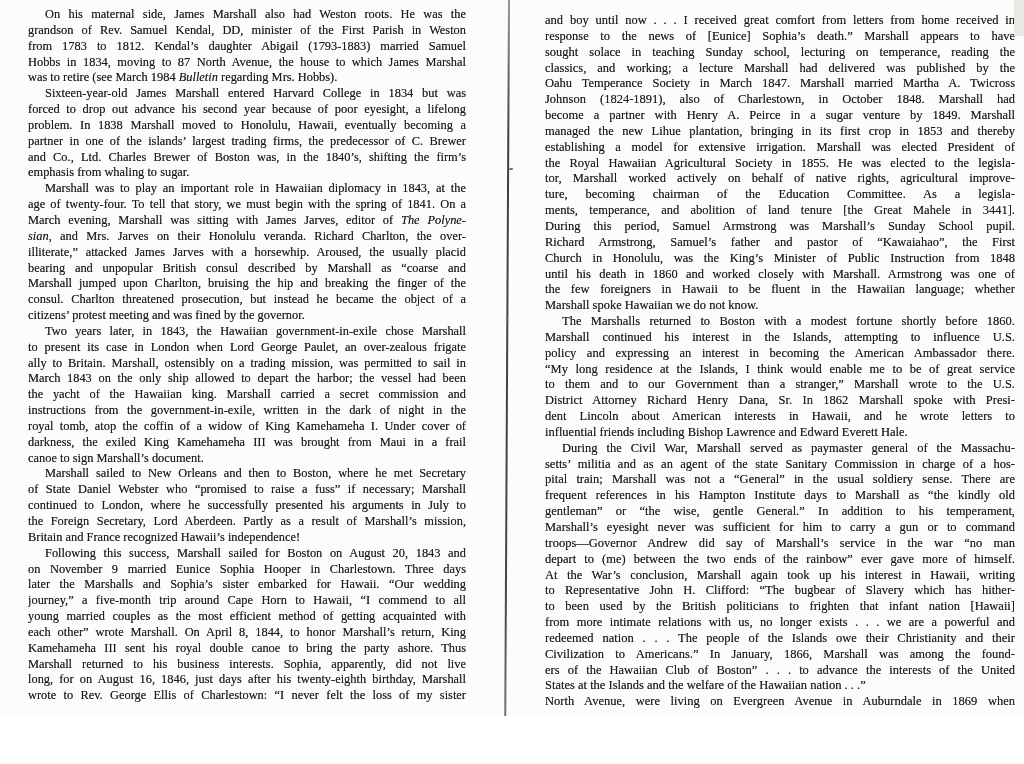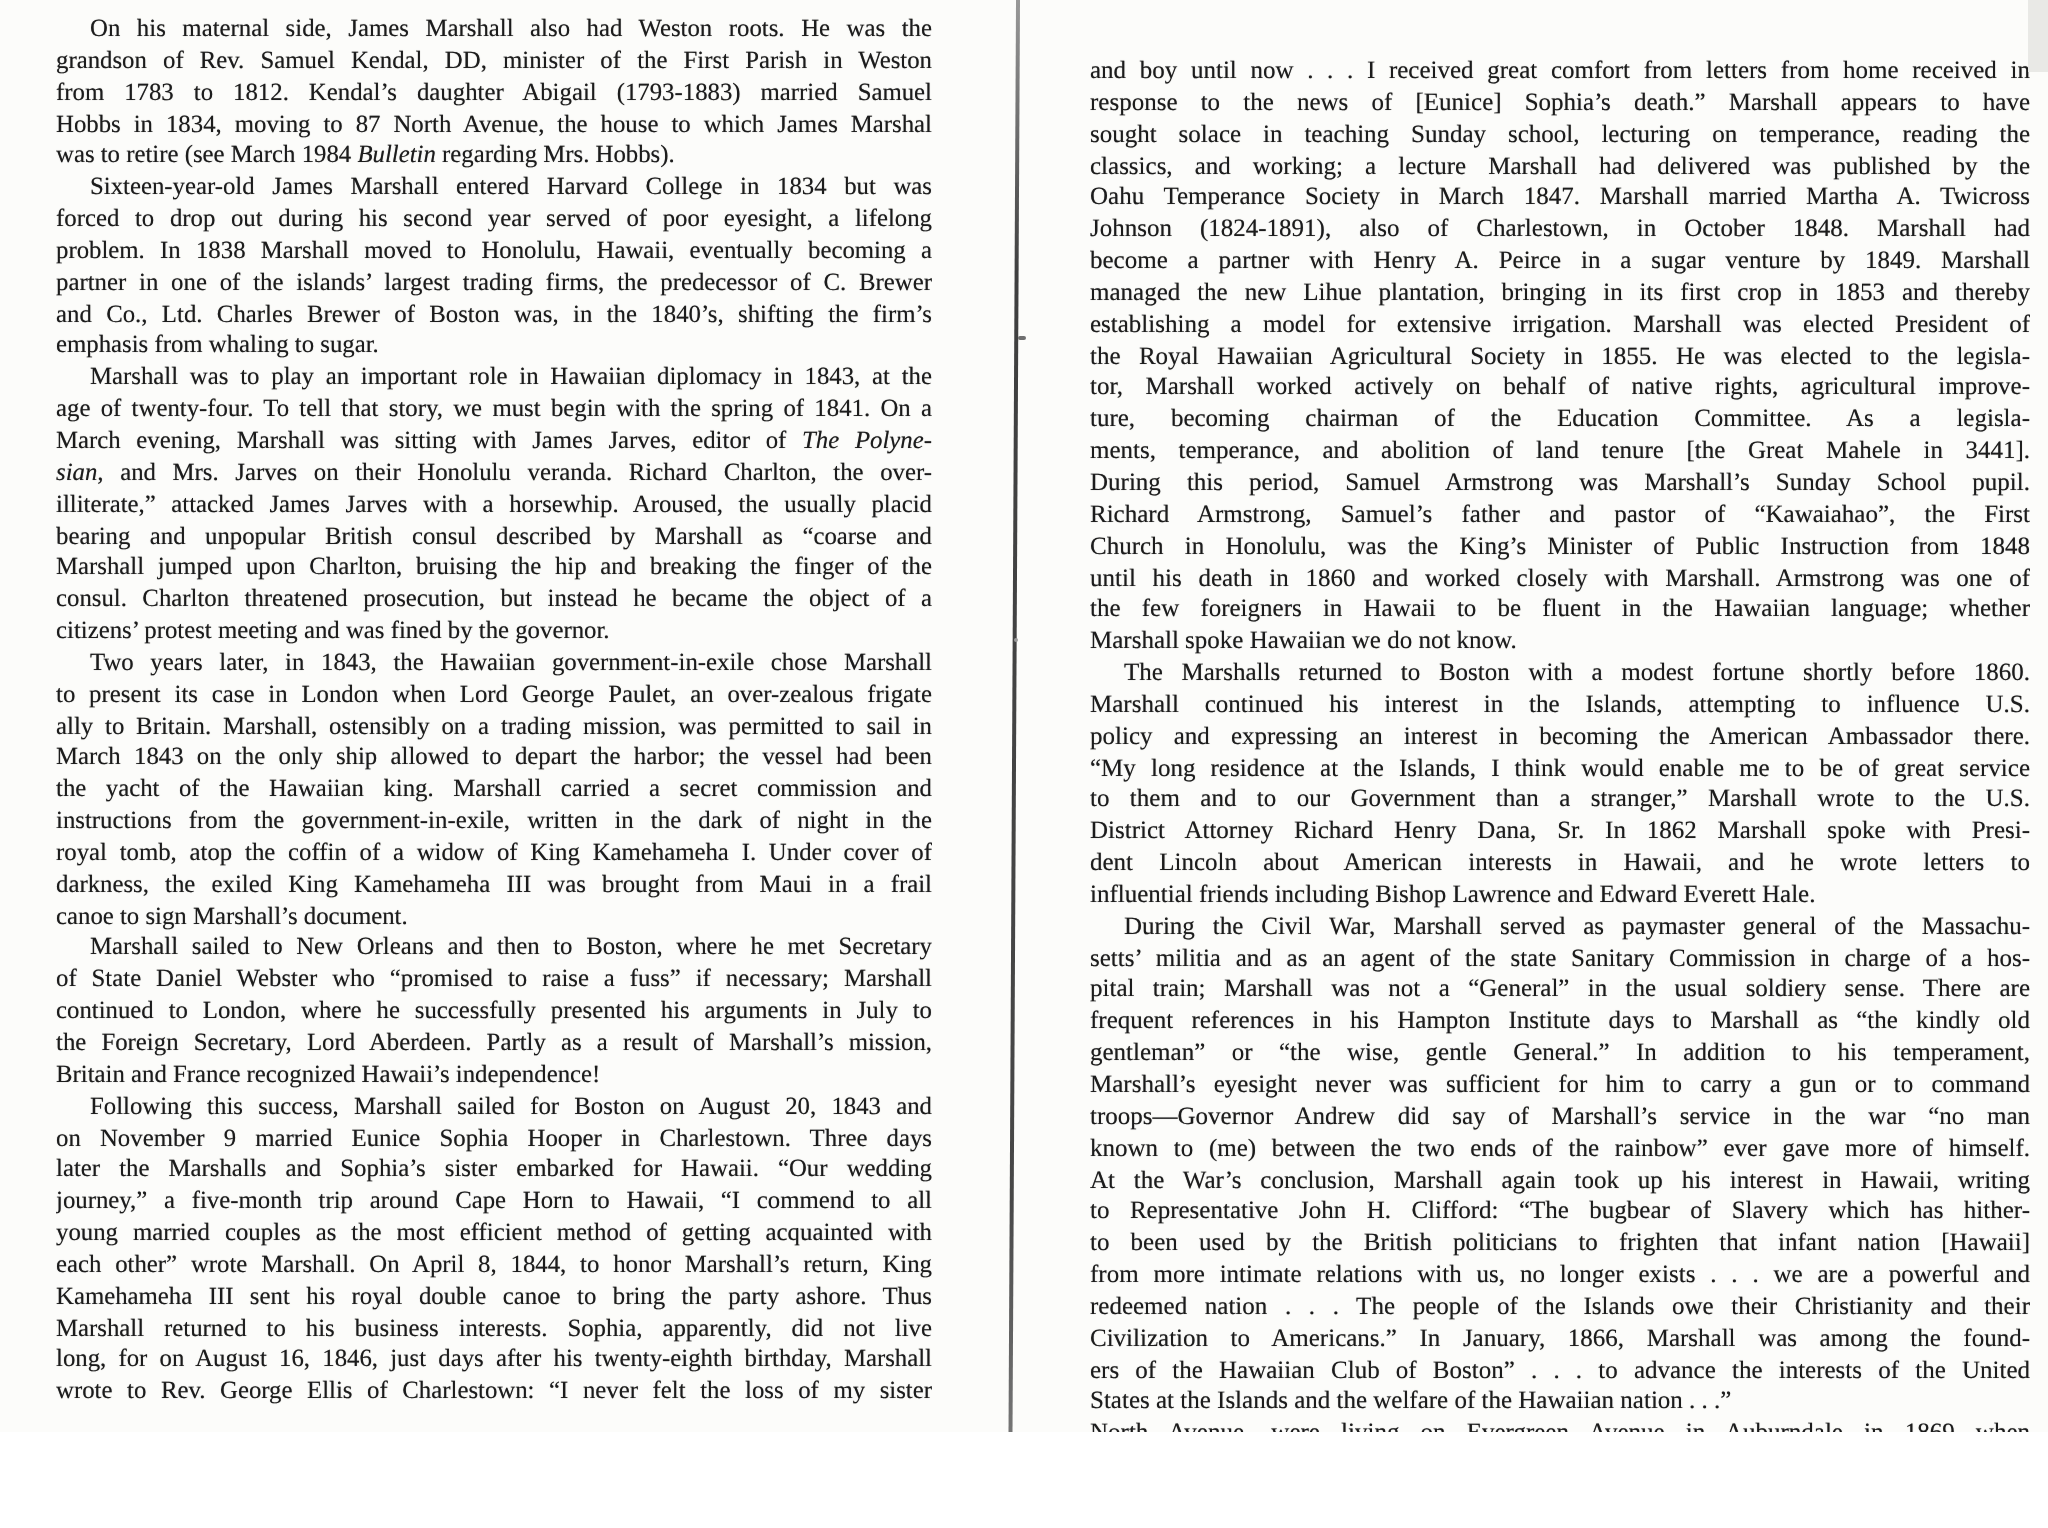--- a/index.html
+++ b/index.html
@@ -9,21 +9,21 @@
     background:var(--paper,#fcfcfa);
     overflow:hidden;
     font-family:"Liberation Serif","DejaVu Serif",serif;
     color:var(--ink,#1c1c1c);
   }
   .page-text{
     position:absolute;
     text-shadow:0 0 0.4px rgba(10,10,10,0.55);
   }
   #left-text{left:28px;top:7px;width:438px;font-size:12.4px;}
-  #right-text{left:545px;top:28px;width:470px;font-size:12.5px;}
+  #right-text{left:545px;top:13px;width:470px;font-size:12.5px;}
   .line{
     height:15.85px;line-height:15.85px;
     text-align:justify;text-align-last:justify;
     overflow:hidden;white-space:nowrap0; 
     white-space:normal;
   }
   .line.indent{text-indent:17px;}
   .line.para-end{text-align-last:left;}
   .page-num{
     position:absolute;top:733px;
@@ -60,21 +60,21 @@
 
 <div id="spread">
 
   <div id="left-text" class="page-text">
       <div class="line indent">On his maternal side, James Marshall also had Weston roots. He was the</div>
       <div class="line">grandson of Rev. Samuel Kendal, DD, minister of the First Parish in Weston</div>
       <div class="line">from 1783 to 1812. Kendal’s daughter Abigail (1793-1883) married Samuel</div>
       <div class="line">Hobbs in 1834, moving to 87 North Avenue, the house to which James Marshal</div>
       <div class="line para-end">was to retire (see March 1984 <i>Bulletin</i> regarding Mrs. Hobbs).</div>
       <div class="line indent">Sixteen-year-old James Marshall entered Harvard College in 1834 but was</div>
-      <div class="line">forced to drop out during his second year served of poor eyesight, a lifelong</div>
+      <div class="line">forced to drop out advance his second year because of poor eyesight, a lifelong</div>
       <div class="line">problem. In 1838 Marshall moved to Honolulu, Hawaii, eventually becoming a</div>
       <div class="line">partner in one of the islands’ largest trading firms, the predecessor of C. Brewer</div>
       <div class="line">and Co., Ltd. Charles Brewer of Boston was, in the 1840’s, shifting the firm’s</div>
       <div class="line para-end">emphasis from whaling to sugar.</div>
       <div class="line indent">Marshall was to play an important role in Hawaiian diplomacy in 1843, at the</div>
       <div class="line">age of twenty-four. To tell that story, we must begin with the spring of 1841. On a</div>
       <div class="line">March evening, Marshall was sitting with James Jarves, editor of <i>The Polyne-</i></div>
       <div class="line"><i>sian,</i> and Mrs. Jarves on their Honolulu veranda. Richard Charlton, the over-</div>
       <div class="line">illiterate,” attacked James Jarves with a horsewhip. Aroused, the usually placid</div>
       <div class="line">bearing and unpopular British consul described by Marshall as “coarse and</div>
@@ -135,21 +135,21 @@
       <div class="line">District Attorney Richard Henry Dana, Sr. In 1862 Marshall spoke with Presi-</div>
       <div class="line">dent Lincoln about American interests in Hawaii, and he wrote letters to</div>
       <div class="line para-end">influential friends including Bishop Lawrence and Edward Everett Hale.</div>
       <div class="line indent">During the Civil War, Marshall served as paymaster general of the Massachu-</div>
       <div class="line">setts’ militia and as an agent of the state Sanitary Commission in charge of a hos-</div>
       <div class="line">pital train; Marshall was not a “General” in the usual soldiery sense. There are</div>
       <div class="line">frequent references in his Hampton Institute days to Marshall as “the kindly old</div>
       <div class="line">gentleman” or “the wise, gentle General.” In addition to his temperament,</div>
       <div class="line">Marshall’s eyesight never was sufficient for him to carry a gun or to command</div>
       <div class="line">troops—Governor Andrew did say of Marshall’s service in the war “no man</div>
-      <div class="line">known to (me) between the two ends of the rainbow” ever gave more of himself.</div>
+      <div class="line">depart to (me) between the two ends of the rainbow” ever gave more of himself.</div>
       <div class="line">At the War’s conclusion, Marshall again took up his interest in Hawaii, writing</div>
       <div class="line">to Representative John H. Clifford: “The bugbear of Slavery which has hither-</div>
       <div class="line">to been used by the British politicians to frighten that infant nation [Hawaii]</div>
       <div class="line">from more intimate relations with us, no longer exists . . . we are a powerful and</div>
       <div class="line">redeemed nation . . . The people of the Islands owe their Christianity and their</div>
       <div class="line">Civilization to Americans.” In January, 1866, Marshall was among the found-</div>
       <div class="line">ers of the Hawaiian Club of Boston” . . . to advance the interests of the United</div>
       <div class="line para-end">States at the Islands and the welfare of the Hawaiian nation . . .”</div>
       <div class="line">North Avenue, were living on Evergreen Avenue in Auburndale in 1869 when</div>
     </div>

